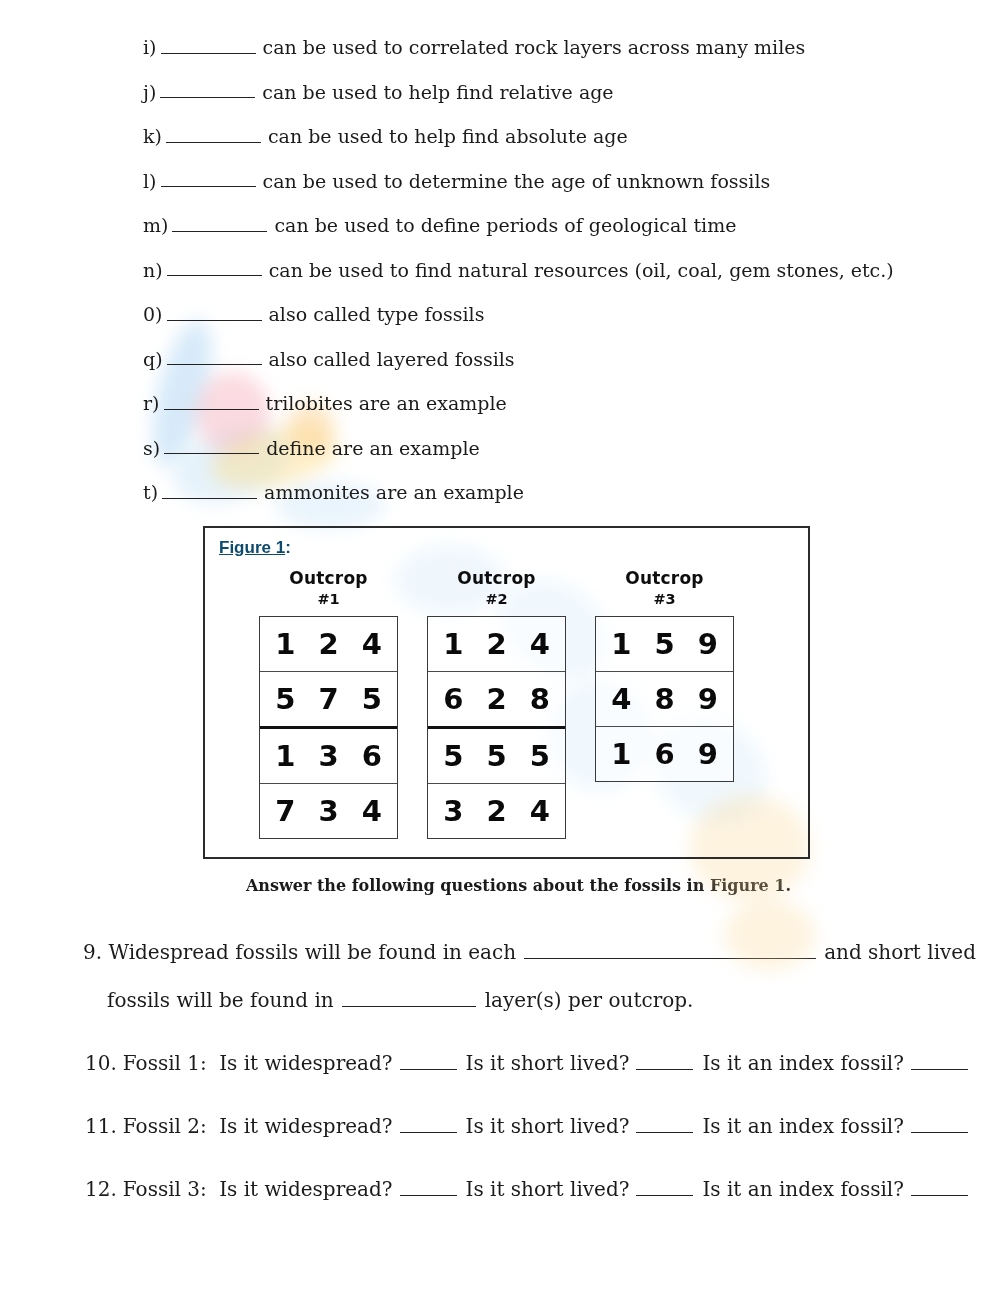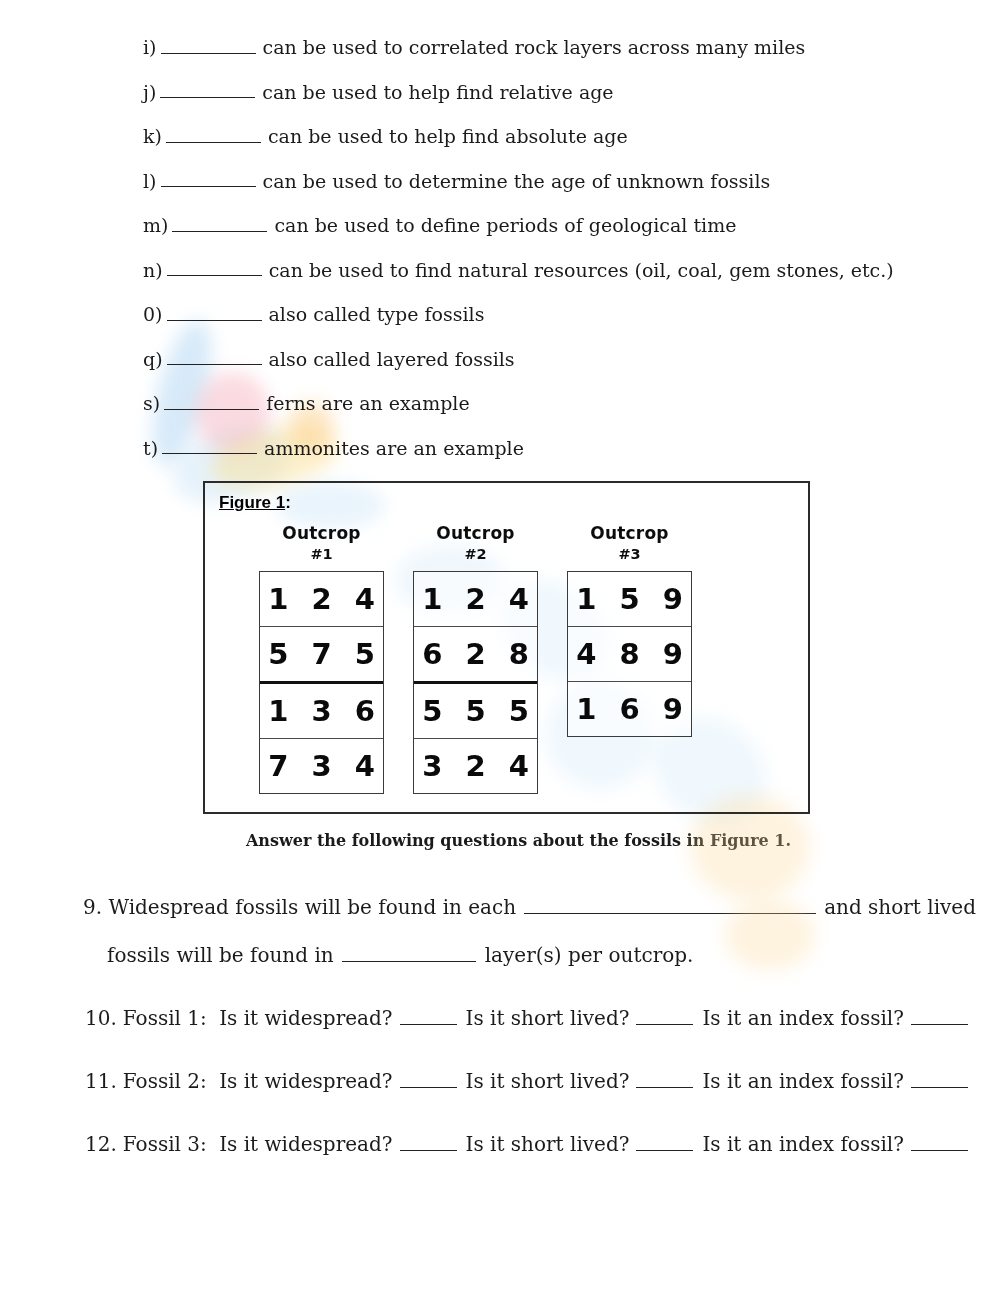--- a/index.html
+++ b/index.html
@@ -37,24 +37,24 @@
   .item .blank { width:95px; margin:0 7px 0 4px; }
 
   
   .figure-box {
     width:607px; box-sizing:border-box;
     margin:8px 0 0 203px;
     border:2px solid #2b2b2b;
     padding:10px 0 18px 14px;
     position:relative;
   }
-  .figure-label { font-family:"Liberation Sans", sans-serif; font-weight:bold; font-size:17px; color:#000000; }
+  .figure-label { font-family:"Liberation Sans", sans-serif; font-weight:bold; font-size:17px; color:#0c4a6e; }
   .figure-label .ul { text-decoration:underline; }
   .outcrops { display:flex; margin-top:10px; padding-left:40px; gap:29px; }
-  .outcrop { width:125px; text-align:center; }
+  .outcrop { width:139px; text-align:center; }
   .outcrop-title {
     font-family:"DejaVu Sans", sans-serif; font-weight:800;
     font-size:17px; letter-spacing:0.2px; color:#0d0d0d;
   }
   .outcrop-num {
     font-family:"DejaVu Sans", sans-serif; font-weight:800;
     font-size:14.5px; margin-top:3px; color:#0d0d0d;
   }
   .strat { margin-top:9px; border:1.6px solid #3a3a3a; background:rgba(255,255,255,0.55); }
   .strat-row {
@@ -101,21 +101,22 @@
 
 <div class="items">
   <div class="item"><span>i)</span><span class="blank"></span><span>can be used to correlated rock layers across many miles</span></div>
   <div class="item"><span>j)</span><span class="blank"></span><span>can be used to help find relative age</span></div>
   <div class="item"><span>k)</span><span class="blank"></span><span>can be used to help find absolute age</span></div>
   <div class="item"><span>l)</span><span class="blank"></span><span>can be used to determine the age of unknown fossils</span></div>
   <div class="item"><span>m)</span><span class="blank"></span><span>can be used to define periods of geological time</span></div>
   <div class="item"><span>n)</span><span class="blank"></span><span>can be used to find natural resources (oil, coal, gem stones, etc.)</span></div>
   <div class="item"><span>0)</span><span class="blank"></span><span>also called type fossils</span></div>
   <div class="item"><span>q)</span><span class="blank"></span><span>also called layered fossils</span></div>
-  <div class="item"><span>s)</span><span class="blank"></span><span>ferns are an example</span></div>
+  <div class="item"><span>r)</span><span class="blank"></span><span>trilobites are an example</span></div>
+  <div class="item"><span>s)</span><span class="blank"></span><span>define are an example</span></div>
   <div class="item"><span>t)</span><span class="blank"></span><span>ammonites are an example</span></div>
 </div>
 
 <div class="figure-box">
   <div class="figure-label"><span class="ul">Figure 1</span><span>:</span></div>
   <div class="outcrops">
 
     <div class="outcrop">
       <div class="outcrop-title">Outcrop</div>
       <div class="outcrop-num">#1</div>

